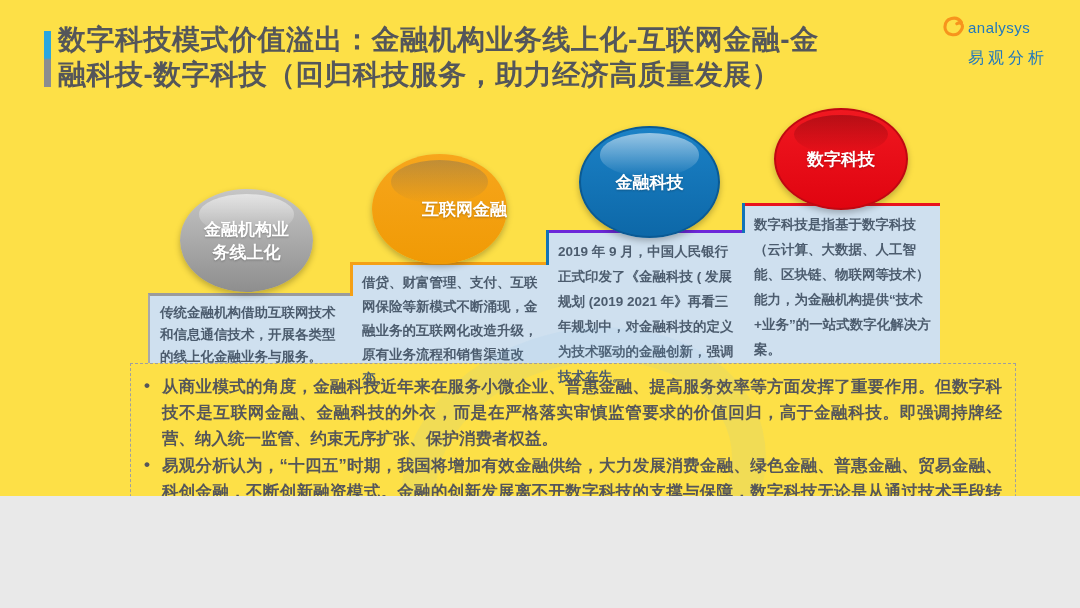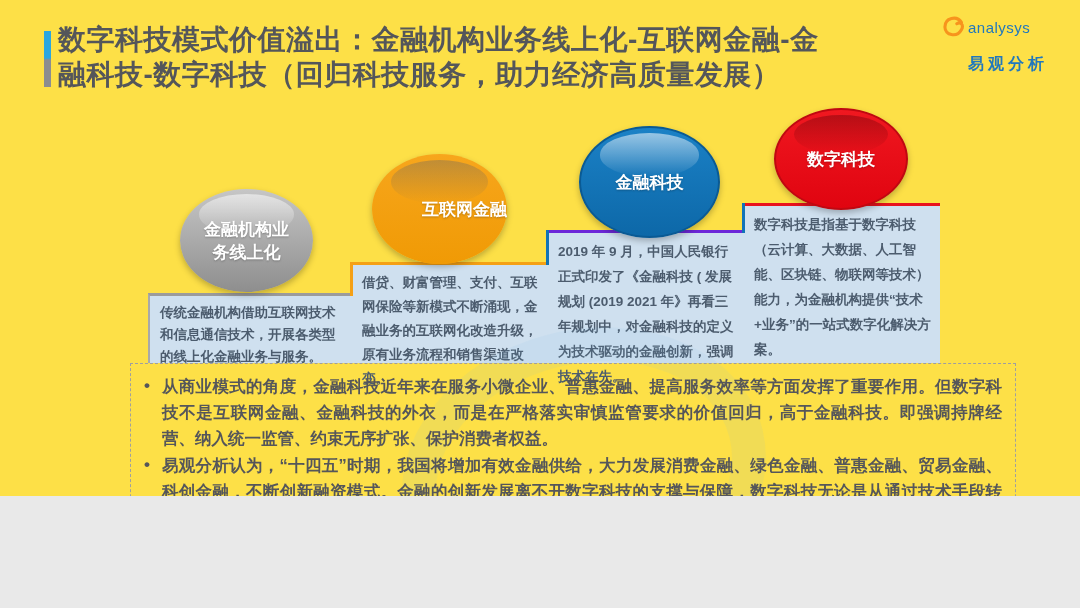--- a/index.html
+++ b/index.html
@@ -14,21 +14,21 @@
     background:linear-gradient(#2aa7df 0%,#2aa7df 48%,#8b8d90 52%,#8b8d90 100%);
   }
   .title{
     position:absolute;left:58px;top:22px;width:890px;
     font-size:28px;line-height:35px;font-weight:bold;color:#54565a;
     letter-spacing:0.5px;
   }
   .logo{position:absolute;left:942px;top:16px;width:126px;}
   .logo-row{display:flex;align-items:center;justify-content:flex-start;}
   .logo-brand{color:#2178bd;font-weight:normal;font-size:15px;letter-spacing:0.5px;}
-  .logo-cn{color:#2178bd;font-weight:bold;font-size:16px;letter-spacing:4px;margin-top:16px;margin-left:26px;}
+  .logo-cn{color:#2178bd;font-weight:normal;font-size:16px;letter-spacing:4px;margin-top:10px;margin-left:26px;}
   
   .step{
     position:absolute;background:#cfe0ef;box-sizing:border-box;
     font-size:13.5px;line-height:24px;font-weight:600;color:#4c5c6e;
     padding:6px 8px 0 10px;
   }
   .step-1{left:148px;top:293px;width:204px;height:70px;border-top:3px solid #9b9b9b;border-left:2px solid #a9a9a9;line-height:22px;}
   .step-2{left:352px;top:262px;width:196px;height:101px;border-top:3px solid #f5a015;}
   .step-3{left:548px;top:230px;width:196px;height:133px;border-top:3px solid #6d28d9;line-height:25px;}
   .step-4{left:744px;top:203px;width:196px;height:160px;border-top:3px solid #e9131d;line-height:25px;}

